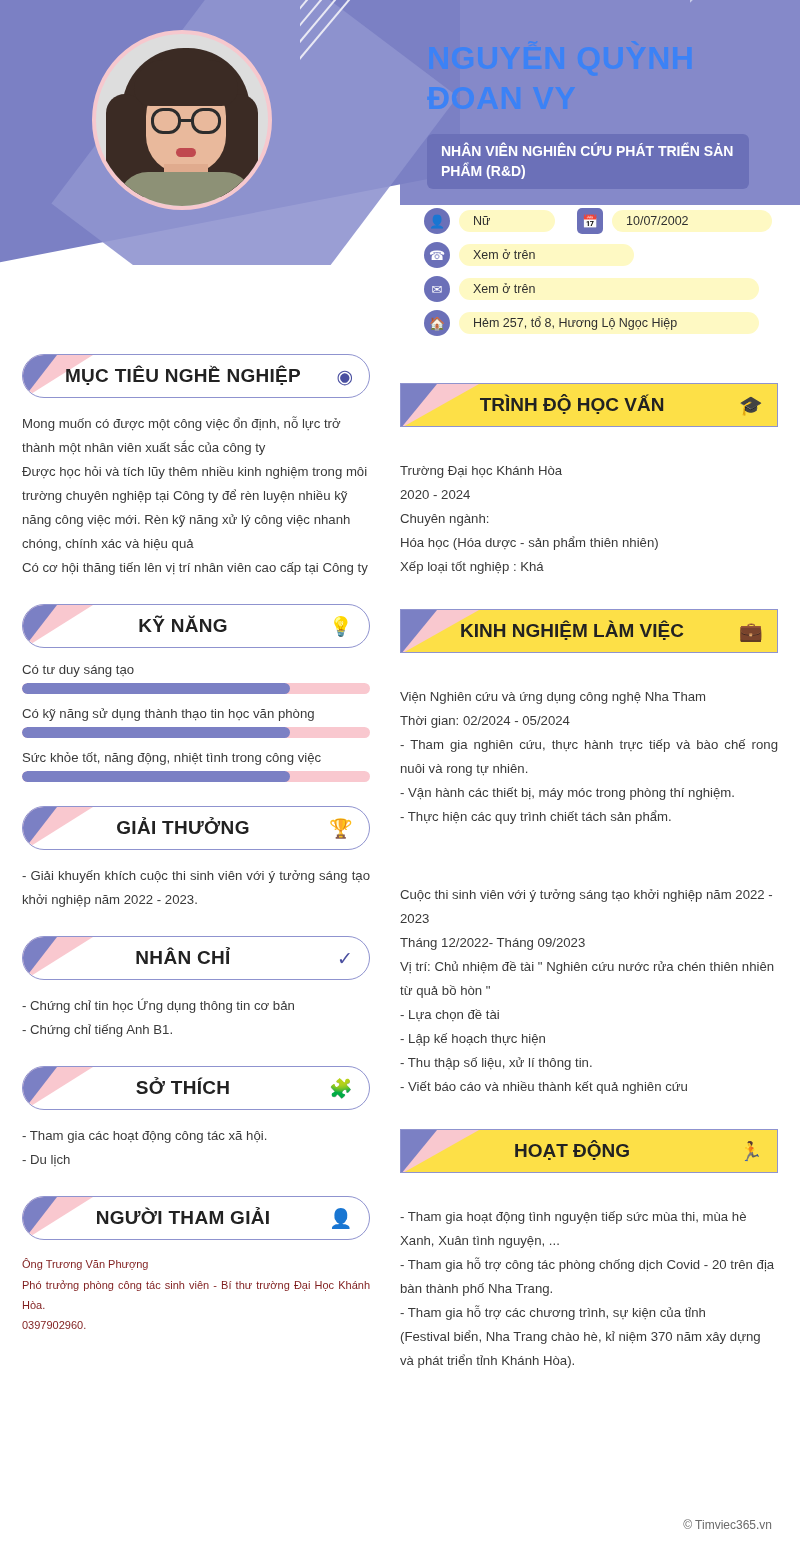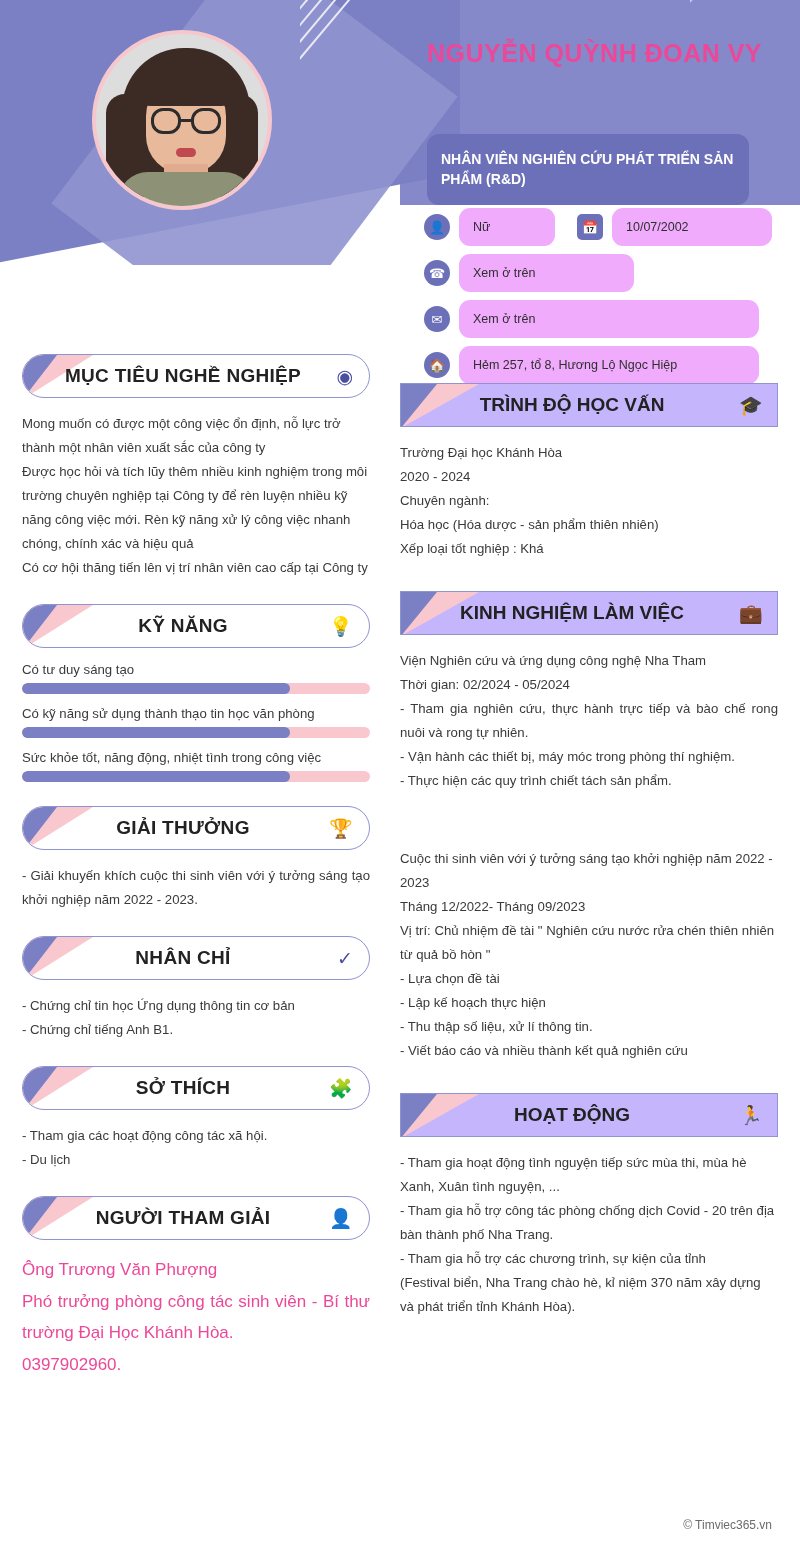--- a/index.html
+++ b/index.html
@@ -70,39 +70,39 @@
   .pf-glass-l{ position:absolute; left:55px; top:74px; width:30px; height:26px; border:3px solid #2c2c2c; border-radius:12px;}
   .pf-glass-r{ position:absolute; left:95px; top:74px; width:30px; height:26px; border:3px solid #2c2c2c; border-radius:12px;}
   .pf-bridge { position:absolute; left:85px; top:85px; width:10px; height:3px; background:#2c2c2c;}
   .pf-lip { position:absolute; left:80px; top:114px; width:20px; height:9px; background:#c0494f; border-radius:10px;}
   .pf-neck { position:absolute; left:68px; top:130px; width:44px; height:30px; background:#e0ab8e;}
   .pf-body { position:absolute; left:22px; bottom:0; width:136px; height:34px; background:#8d9176; border-radius:30px 30px 0 0;}
 
   
   .name {
     position: absolute; left: 427px; top: 38px; width: 350px;
-    color: #ec4899; font-size: 25px; font-weight: bold; letter-spacing: .5px; line-height: 1.25;
+    color: #3b82f6; font-size: 32px; font-weight: bold; letter-spacing: .5px; line-height: 1.25;
   }
   .job-badge {
-    position: absolute; left: 427px; top: 134px; width: 322px; padding: 15px 14px;
-    background: #6b70b8; border-radius: 12px; color: #fff;
+    position: absolute; left: 427px; top: 134px; width: 322px; padding: 7px 14px;
+    background: #6b70b8; border-radius: 6px; color: #fff;
     font-size: 14px; font-weight: bold; line-height: 1.45;
   }
 
   
   .contacts { position: absolute; left: 424px; top: 208px; width: 360px; }
   .crow { display: flex; align-items: center; margin-bottom: 8px; }
   .cicon {
     width: 26px; height: 26px; border-radius: 50%; background: #6b70b8;
     display: flex; align-items: center; justify-content: center; flex: 0 0 26px;
     color: #fff; font-size: 13px;
   }
   .cicon.sq { border-radius: 5px; }
   .cpill {
-    margin-left: 9px; height: 38px; background: #f0abfc; border-radius: 11px;
+    margin-left: 9px; height: 22px; background: #fef9c3; border-radius: 11px;
     display: flex; align-items: center; padding: 0 14px; color: #2f2f2f; font-size: 12.5px;
     white-space: nowrap;
   }
   .cpill.w1 { width: 96px; }
   .cpill.w2 { width: 160px; }
   .cpill.w3 { width: 175px; }
   .cpill.w4 { width: 300px; }
   .crow.inline { display: flex; align-items: center; }
   .gap { width: 22px; }
 
@@ -129,23 +129,23 @@
     position: relative; font-size: 19px; font-weight: bold; color: #222;
     letter-spacing: .3px; padding-right: 26px;
   }
   .sec-hd .sicon {
     position: absolute; right: 16px; top: 50%; transform: translateY(-50%);
     color: #4a4fa0; font-size: 19px; line-height: 1;
   }
 
   
   .sec-hd-r {
-    position: relative; height: 44px; margin-bottom: 14px;
+    position: relative; height: 44px; margin-bottom: 32px;
     border: 1.5px solid #8f93cf; overflow: hidden;
-    display: flex; align-items: center; justify-content: center; background: #c4b5fd;
+    display: flex; align-items: center; justify-content: center; background: #fde047;
   }
   .sec-hd-r .tri-pink {
     position: absolute; left: 0; top: 0; width: 0; height: 0;
     border-top: 44px solid #f9c8cf; border-right: 78px solid transparent;
   }
   .sec-hd-r .tri-purple {
     position: absolute; left: 0; top: 0; width: 0; height: 0;
     border-top: 44px solid #7b80c4; border-right: 36px solid transparent;
   }
   .sec-hd-r h2 {
@@ -162,21 +162,21 @@
 
   
   .skill { margin-bottom: 12px; margin-top: 12px; }
   .skill-label { font-size: 13.2px; color: #3a3a3a; margin-bottom: 6px; }
   .bar { height: 11px; border-radius: 6px; background: #f9c8cf; overflow: hidden; }
   .bar > span { display: block; height: 100%; background: #7b80c4; border-radius: 6px; }
 
   .footer-credit {
     position: absolute; right: 28px; bottom: 26px; font-size: 12px; color: #6b6b6b;
   }
-  .ref-text { font-size: 17px; line-height: 1.85; color: #ec4899; text-align: justify; }
+  .ref-text { font-size: 11px; line-height: 1.85; color: #7f1d1d; text-align: justify; }
   .just { text-align: justify; }
 </style>
 </head>
 <body>
 
 <div class="page">
 
   <div class="hdr-bg">
     <div class="hdr-right"></div>
     <div class="hdr-purple"></div>

